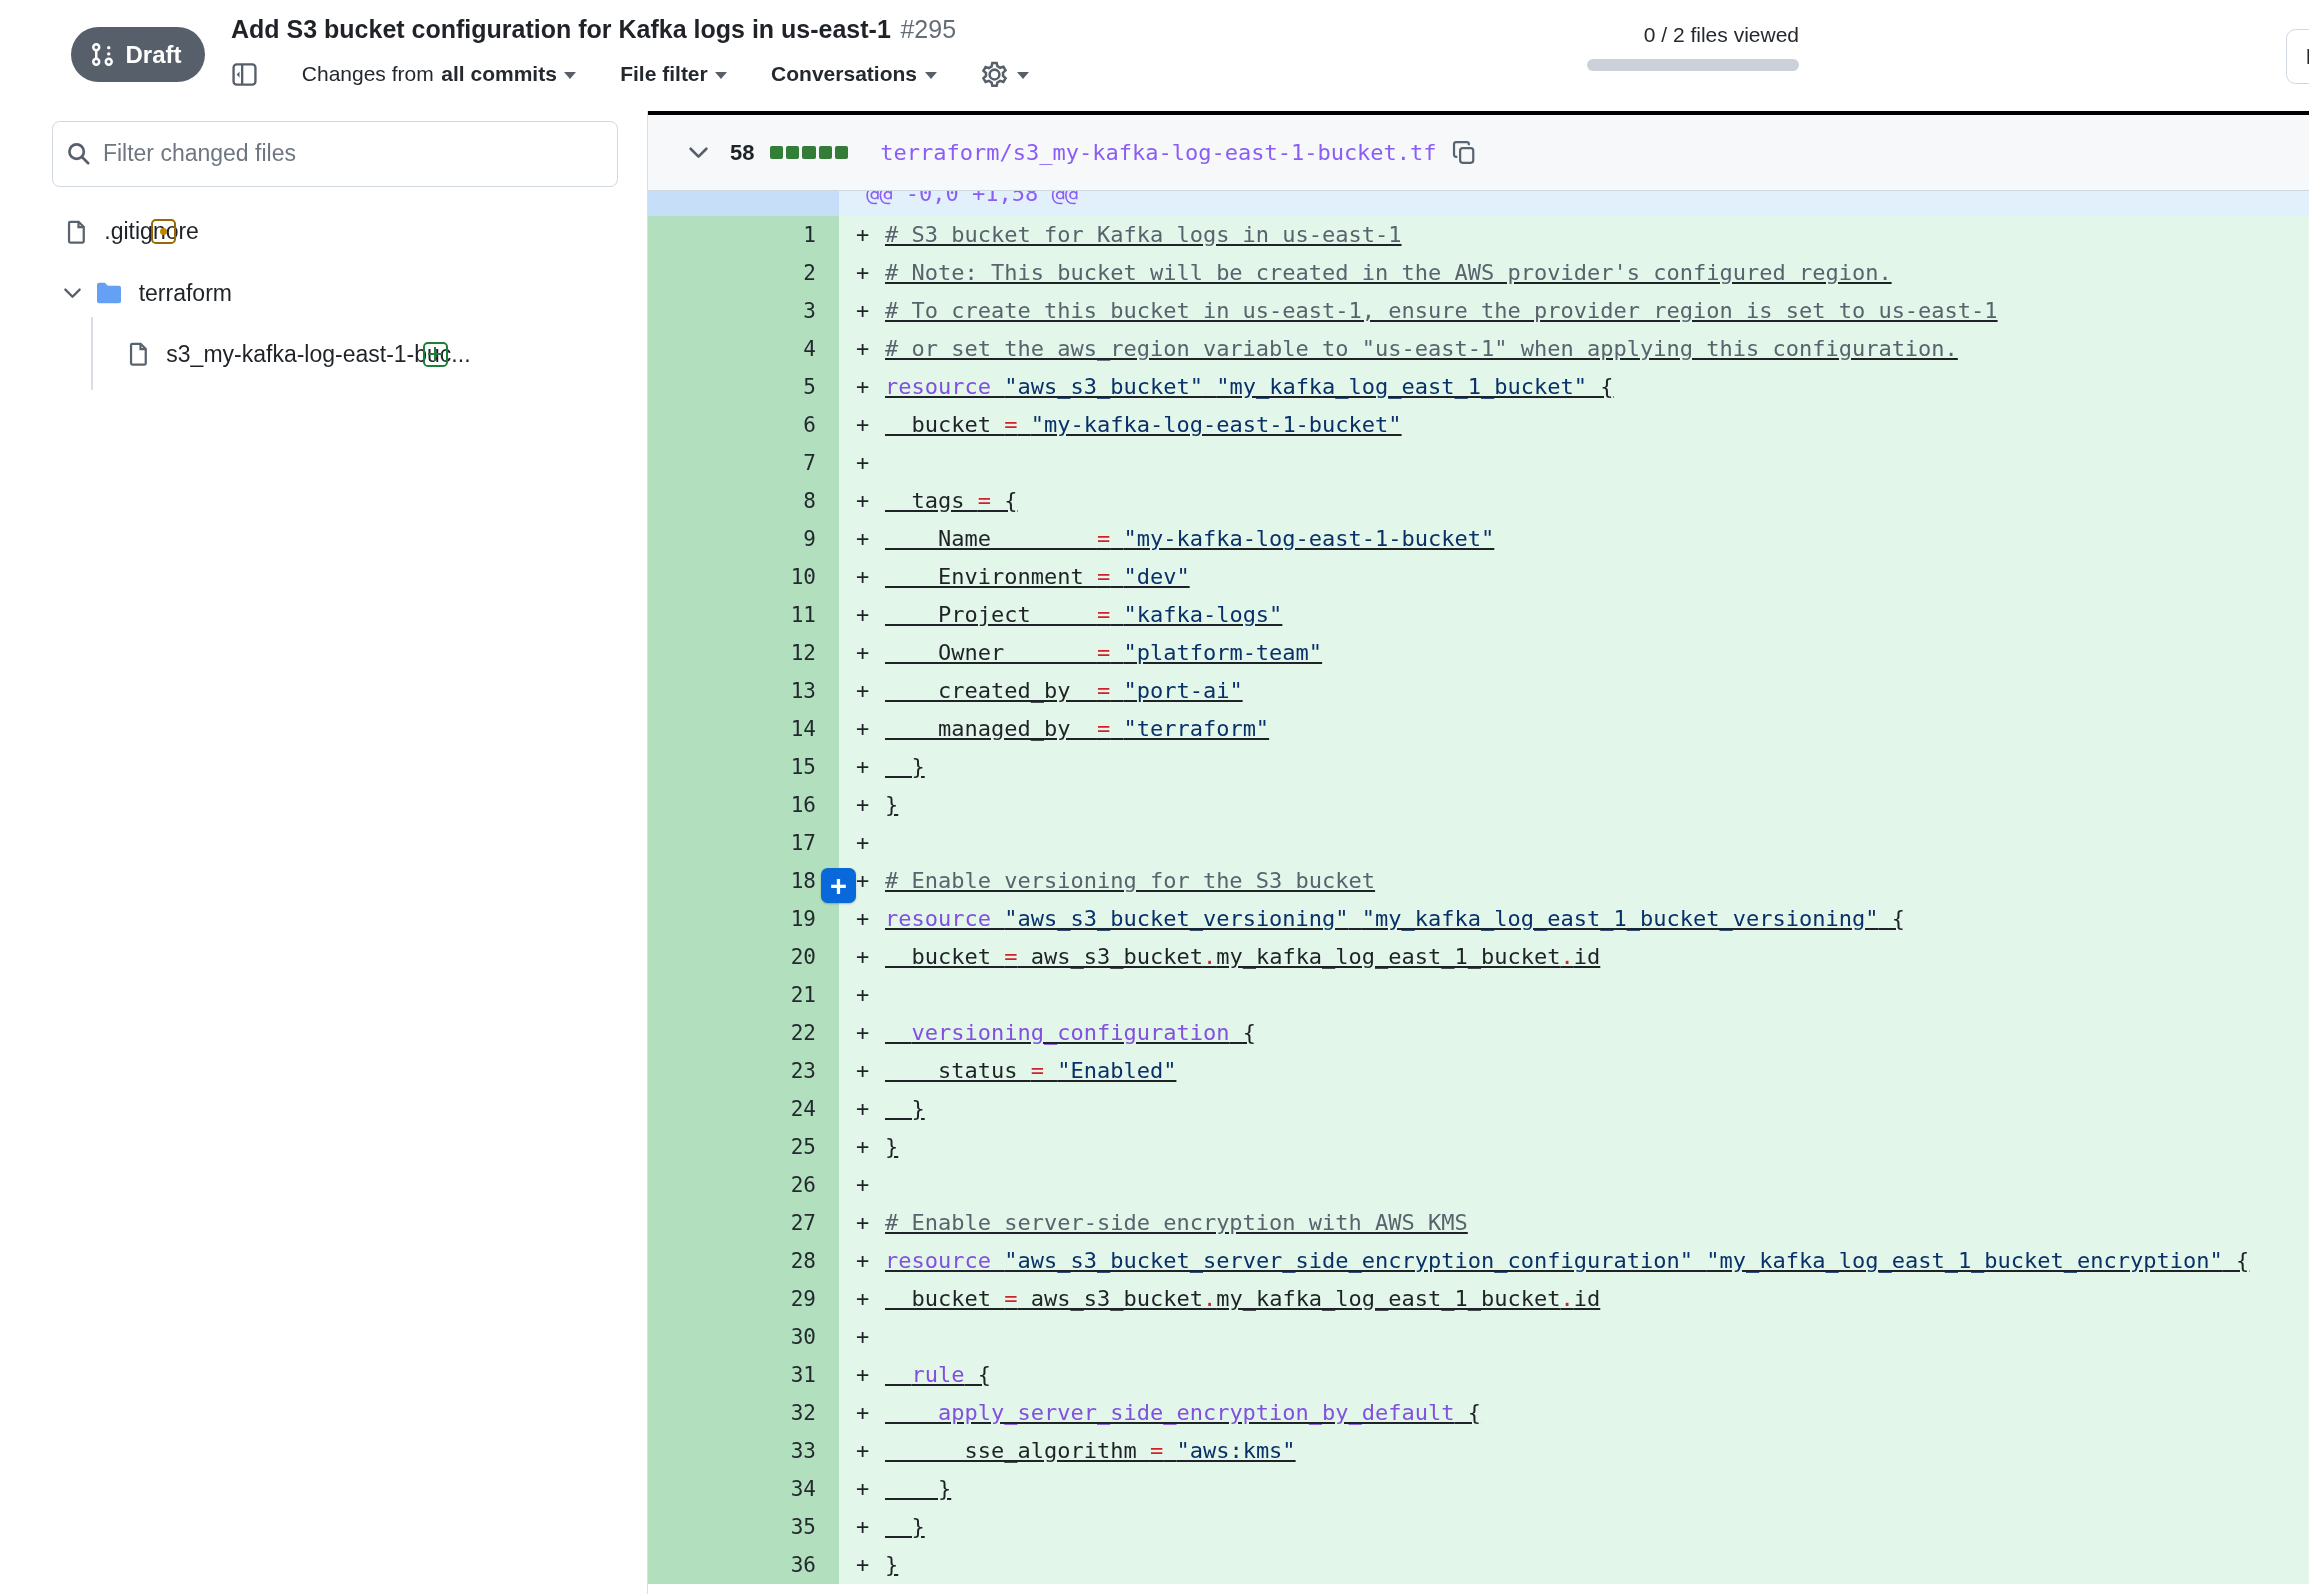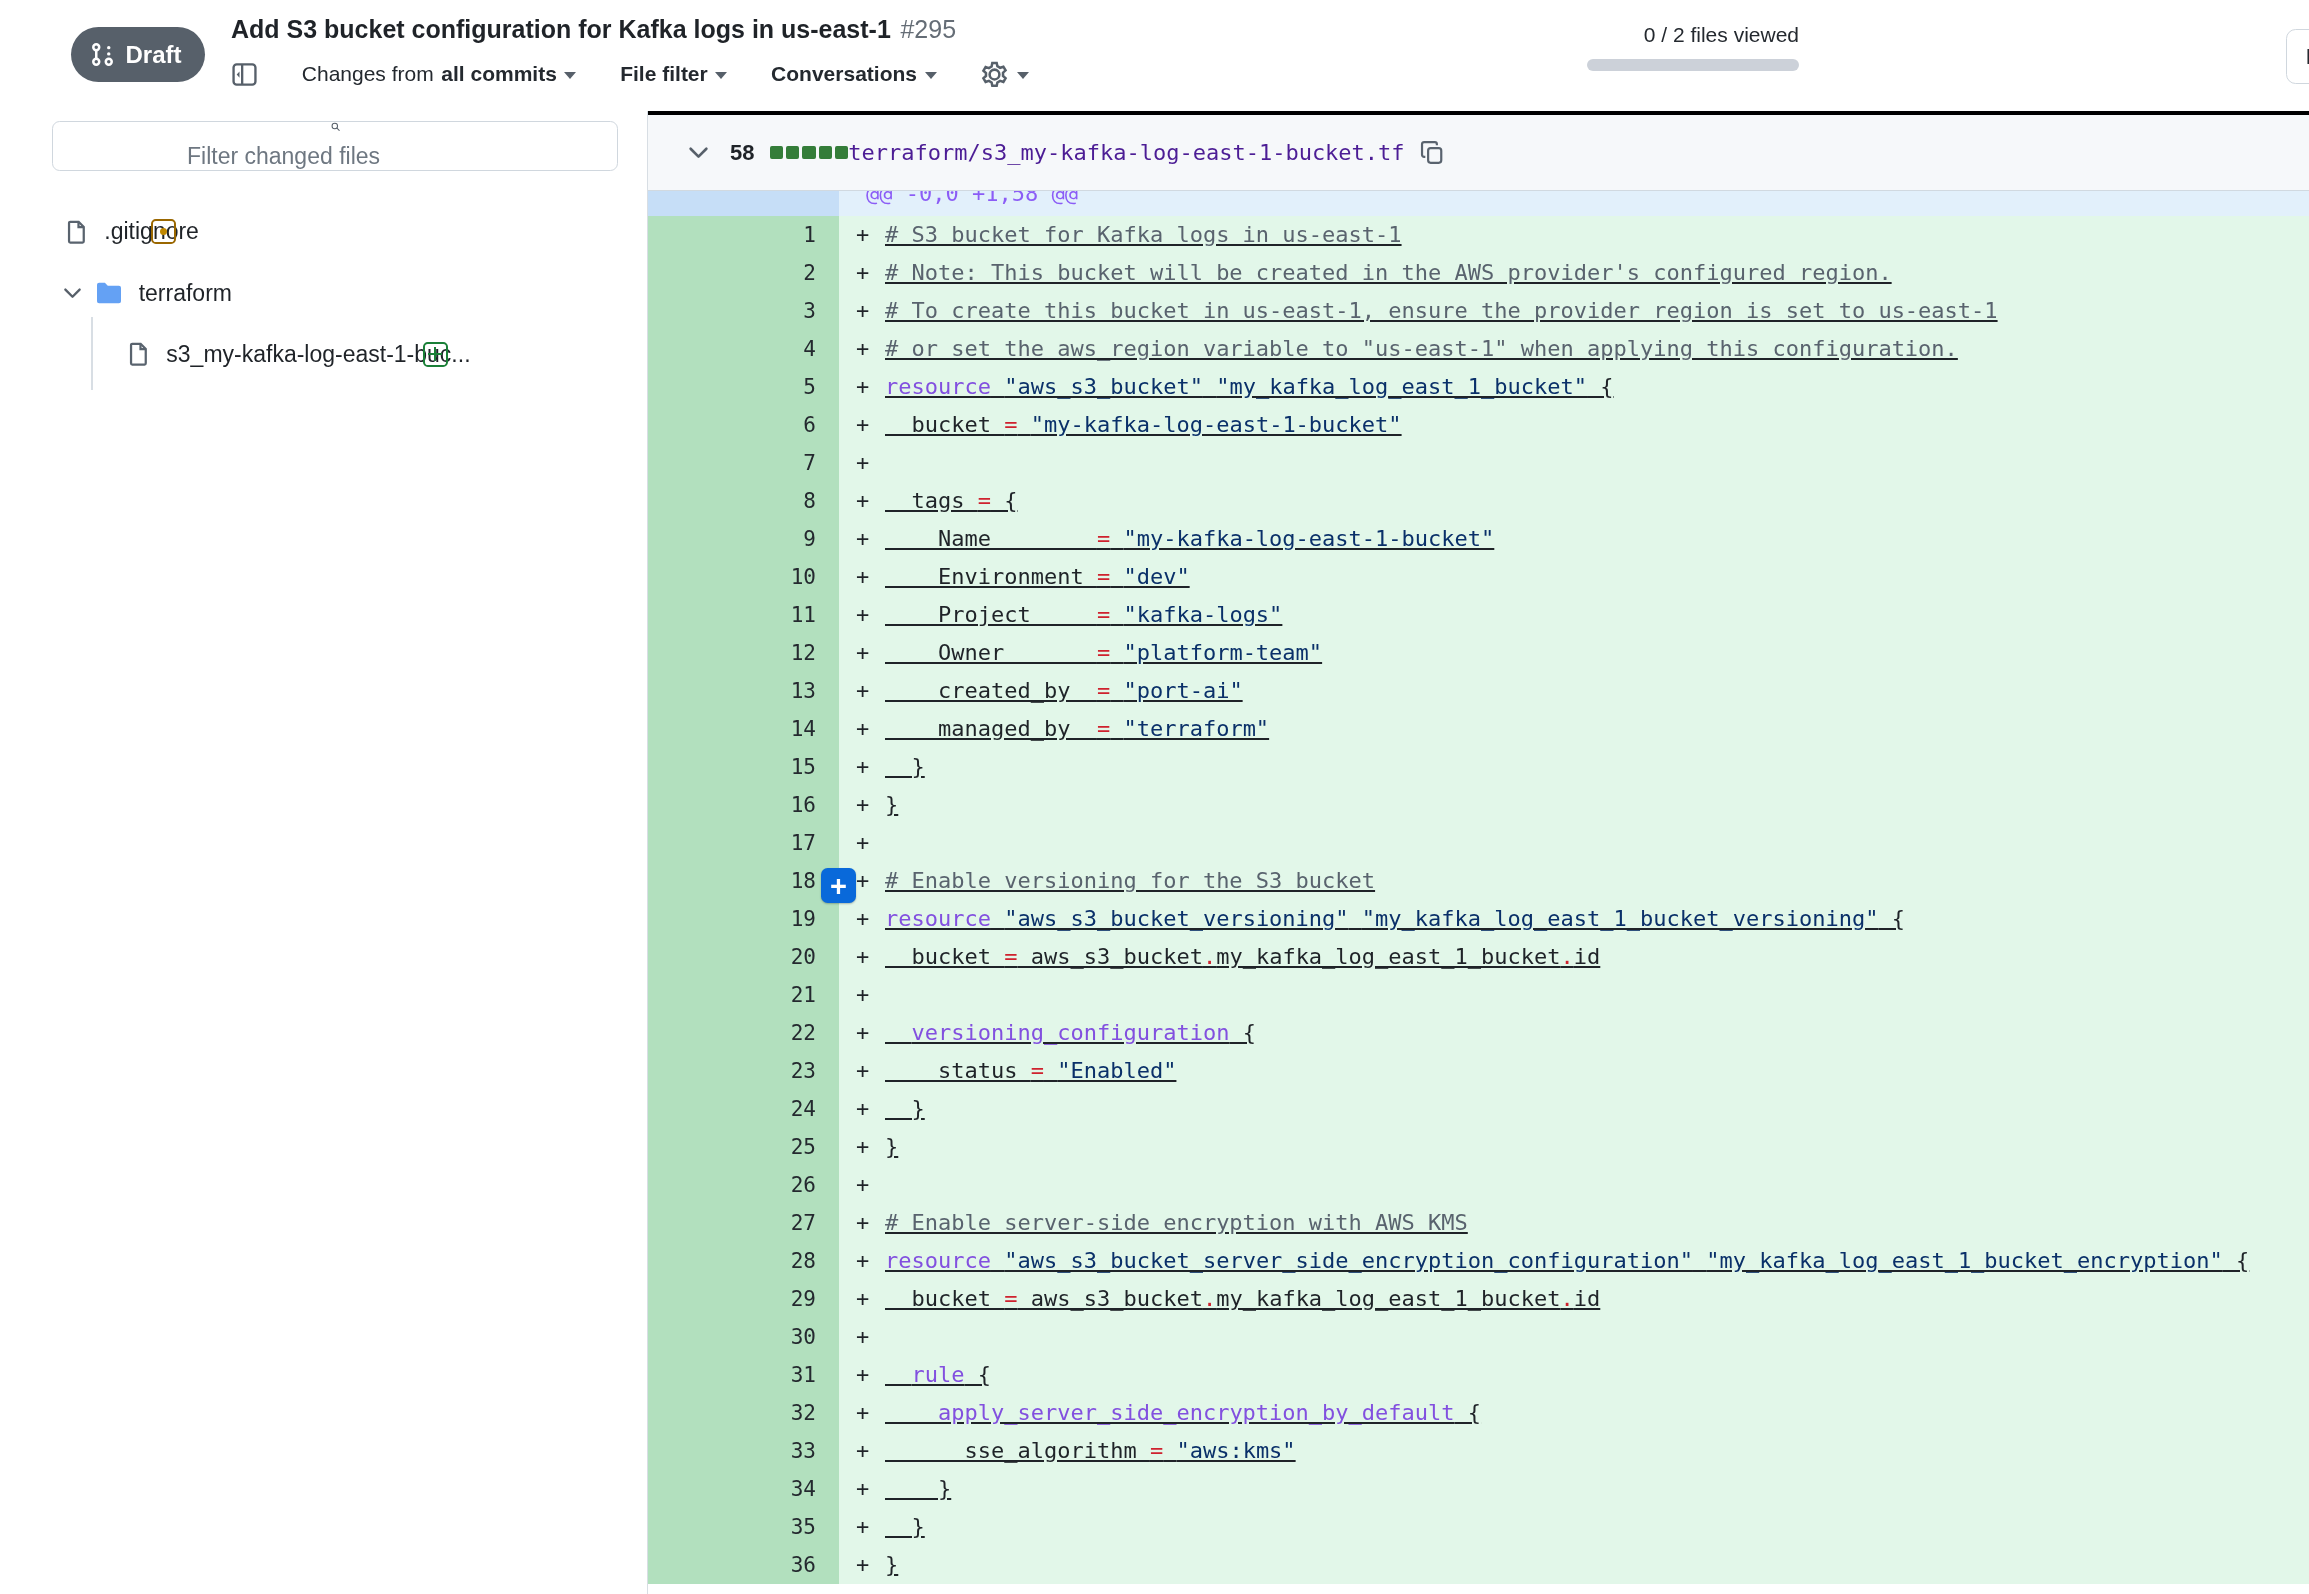--- a/index.html
+++ b/index.html
@@ -25,22 +25,22 @@
   .files-viewed { font-size:21px; color:#24292f; }
   .progress { margin-top:11.5px; width:212px; height:12.4px; border-radius:6.7px; background:#ccd1d9; }
   .progress-fill { width:0%; height:100%; border-radius:6.7px; background:#1f883d; }
   .review-btn { position:absolute; left:2286px; top:29px; width:163px; height:55px;
     background:#fff; border:1px solid #d0d7de; border-radius:9.6px; font-size:22px; font-weight:bold;
     color:#24292f; text-align:left; padding-left:19px; font-family:"Liberation Sans",sans-serif; }
 
   
   .sidebar { position:absolute; left:0; top:111px; width:648px; bottom:0; background:#fff;
     border-right:1px solid #d8dee4; }
-  .filter-box { position:absolute; left:52px; top:9.6px; width:566px; height:50px;
-    border:1px solid #d0d7de; border-radius:7.6px; background:#fff; display:flex; align-items:center; padding:0 13.4px; gap:11.5px;flex-direction:column; }
+  .filter-box { position:absolute; left:52px; top:9.6px; width:566px; height:66px;
+    border:1px solid #d0d7de; border-radius:7.6px; background:#fff; display:flex; align-items:center; padding:0 13.4px; gap:11.5px; }
   .filter-box input { border:none; outline:none; flex:1; font-size:23px; color:#1f2328;
     font-family:"Liberation Sans",sans-serif; background:transparent; }
   .filter-box input::placeholder { color:#6e7781; }
   .tree { position:absolute; left:0; top:84px; right:1px; }
   .tree-row { position:absolute; height:50px; display:flex; align-items:center; cursor:pointer; width:100%; }
   .row-gitignore { top:11.5px; padding-left:65px; }
   .row-terraform { top:73px; padding-left:63px; }
   .row-s3 { top:134px; padding-left:127px; }
   .tree-label { font-size:23px; color:#1f2328; margin-left:15.3px; white-space:nowrap; }
   .tree-badge { position:absolute; right:48px; width:25px; height:25px; border-radius:4.8px; }
@@ -54,21 +54,21 @@
   .tree-connector { position:absolute; left:91px; top:122px; width:1.9px; height:73px; background:#d8dee4; }
   .folder-chevron { margin-right:13.4px; }
 
   
   .diff { position:absolute; left:648px; top:111px; right:0; bottom:0; background:#fff; }
   .file-header { height:80px; background:#f6f8fa; border-top:4px solid #000000; border-bottom:1px solid #d1d9e0;
     display:flex; align-items:center; padding-left:40px; }
   .fh-count { font-size:22px; font-weight:bold; color:#1f2328; margin-left:21px; }
   .diffstat { display:flex; gap:2.9px; margin-left:15.3px; }
   .sq { width:13.4px; height:13.4px; background:#347d39; border-radius:1.9px; display:inline-block; }
-  .fh-path { font-family:"DejaVu Sans Mono", monospace; font-size:22px; color:#4c1d95; margin-left:0; }
+  .fh-path { font-family:"DejaVu Sans Mono", monospace; font-size:22px; color:#8b5cf6; margin-left:32px; }
   .copy-icon { margin-left:15.3px; cursor:pointer; }
 
   .hunk { height:25px; display:flex; overflow:hidden; }
   .hunk-gutter { width:191px; background:#c6def7; flex:none; }
   .hunk-body { flex:1; background:#e2f0fb; }
   .hunk-text { font-family:"DejaVu Sans Mono", monospace; font-size:22px; color:#8b5cf6;
     display:block; padding-left:27px; margin-top:-16.3px; line-height:38px; }
 
   .rows { position:relative; }
   .row { display:flex; height:38px; }

